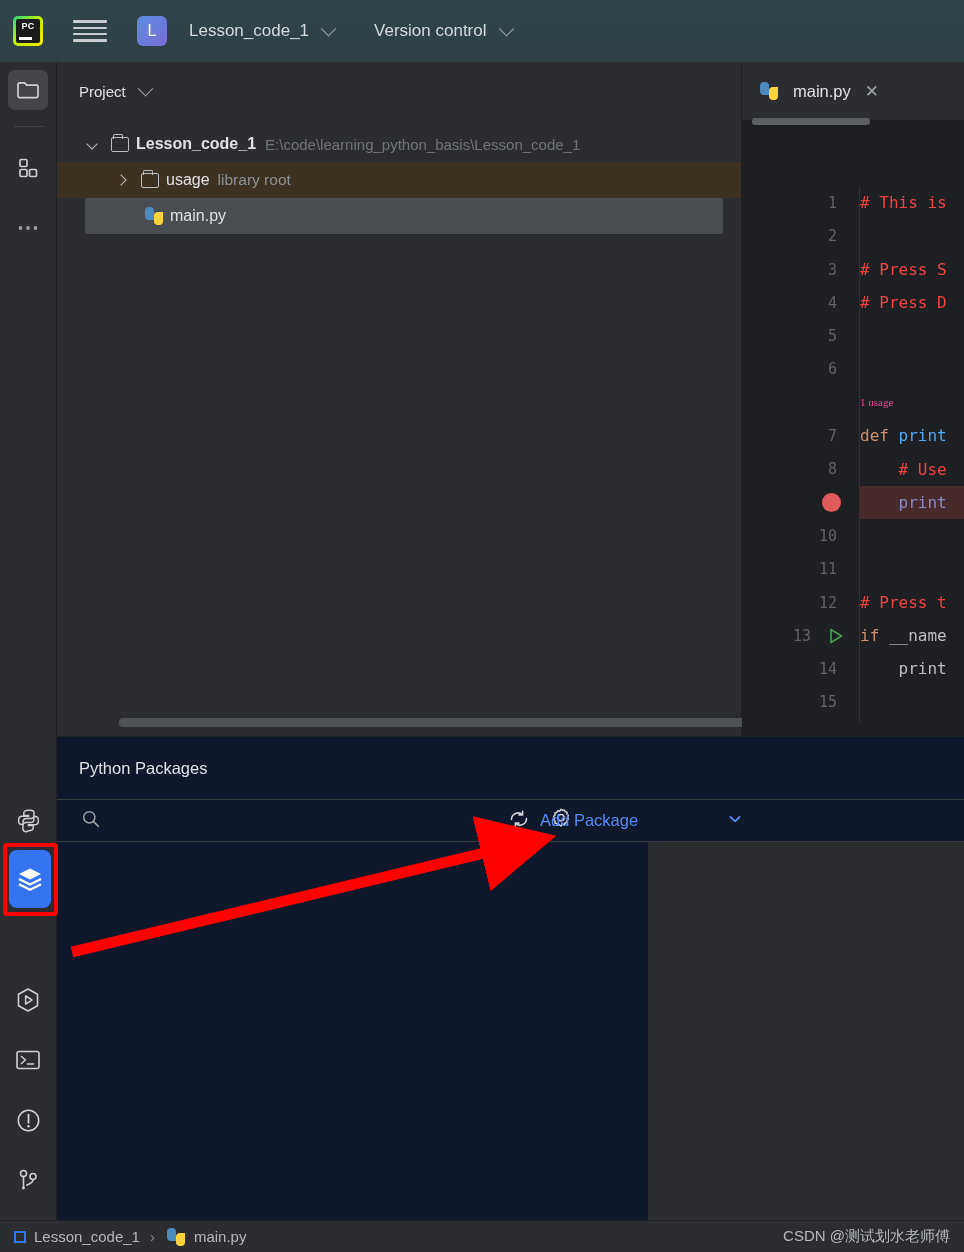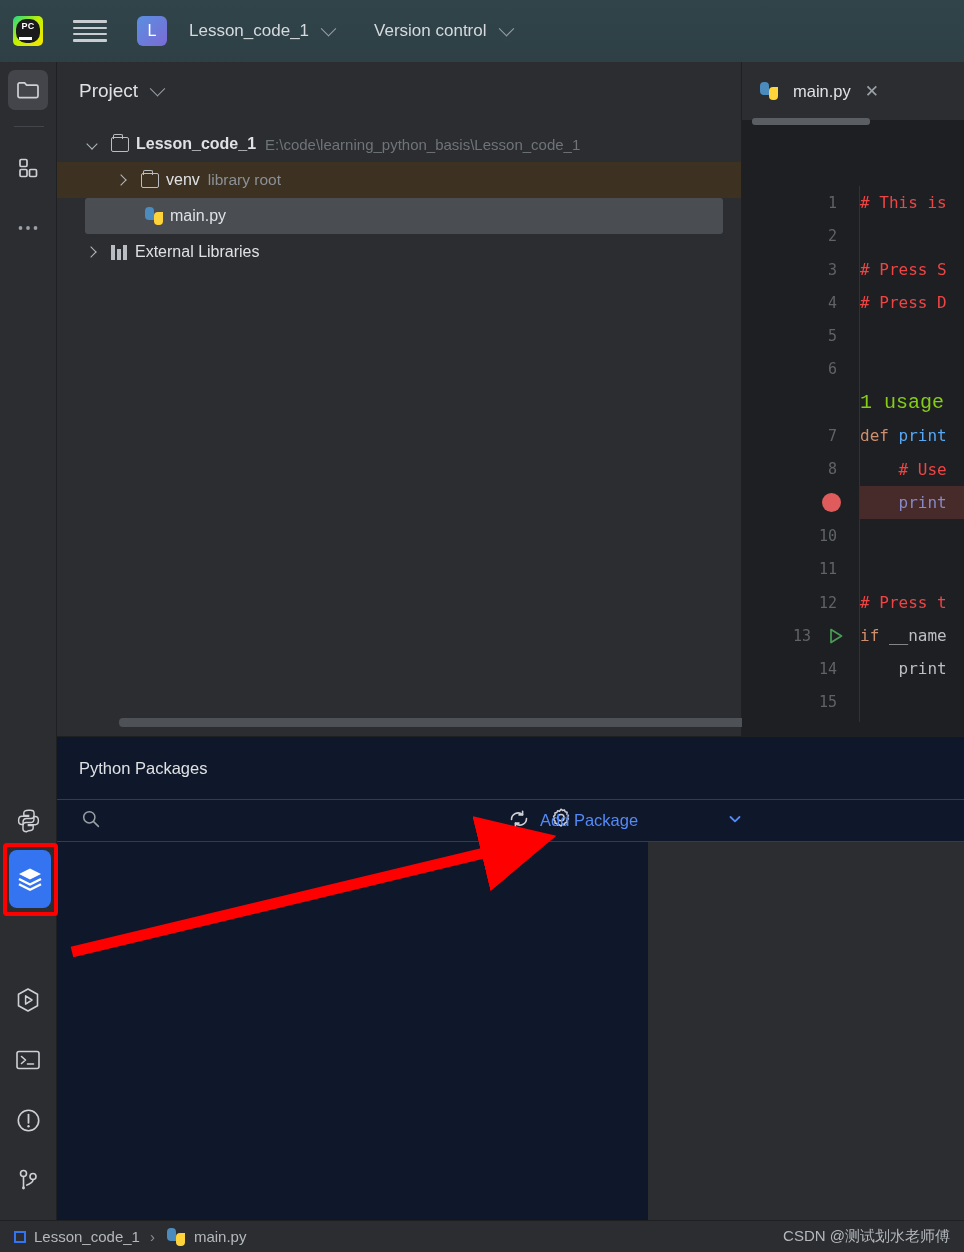--- a/index.html
+++ b/index.html
@@ -18,21 +18,21 @@
     background: linear-gradient(180deg,#30444a 0%,#2e4045 100%);
     display: flex; align-items: center; gap: 0px;
   }
   .pc-logo {
     width: 30px; height: 30px; margin-left: 13px; border-radius: 5px;
     background: linear-gradient(135deg,#21d789 0%,#c4f000 48%,#f7e600 100%);
     position: relative;
   }
   .pc-logo .inner {
     position: absolute; left: 3px; top: 3px; width: 24px; height: 24px;
-    background: #1b1b1b; border-radius: 10px;
+    background: #1b1b1b; border-radius: 2px;
     color: #ffffff; font-size: 9px; font-weight: bold;
     display: flex; align-items: flex-start; justify-content: center;
     padding-top: 2px; letter-spacing: .3px;
   }
   .pc-logo .bar {
     position: absolute; left: 6px; bottom: 6px; width: 13px; height: 3px; background: #ffffff;
   }
   .hamburger { width: 34px; height: 30px; margin-left: 30px; display:flex; flex-direction:column;
     justify-content:center; gap:4px; cursor: pointer; }
   .hamburger i { display:block; height:2.4px; background:#c9ccd1; border-radius:1px; }
@@ -70,21 +70,21 @@
     background: #3574f0; border-radius: 8px; z-index: 41;
     display:flex; align-items:center; justify-content:center;
   }
 
   
   .project-panel {
     position: absolute; left: 57px; top: 62px; width: 685px; height: 674px;
     background: #2b2d30; border-right: 1px solid #1f2022;
   }
   .pp-header { height: 58px; display:flex; align-items:center; padding-left: 22px; }
-  .pp-title { font-size: 19px; color: #dfe1e5; }
+  .pp-title { font-size: 15px; color: #dfe1e5; }
   .tree { padding-top: 6px; }
   .tree-row {
     height: 36px; display: flex; align-items: center; font-size: 16px;
     color: #dfe1e5; cursor: pointer; padding-right: 8px;
   }
   .tree-row.sel-venv { background: #3d3222; }
   .tree-row.sel-main { background: #4a4d52; border-radius: 3px; margin: 0 18px 0 28px; }
   .arrow {
     width: 16px; height: 16px; flex: 0 0 16px; position: relative;
   }
@@ -138,21 +138,21 @@
   .gutter { position:absolute; left:0; top:0; width:118px; height:550px; background:#1e1f22;
     border-right:1px solid #303236; }
   .code-rows { position:absolute; left:118px; top:0; right:0; height:550px; overflow:hidden; }
   .crow { height: 33.3px; display:flex; align-items:center; font-family:"DejaVu Sans Mono", monospace;
     font-size: 16px; white-space: pre; }
   .lnum { position:absolute; right:22px; color:#606366; font-size:15px;
     font-family:"DejaVu Sans Mono", monospace; }
   .g-row { position:relative; height:33.3px; }
   .bp { position:absolute; right:18px; top:7px; width:19px; height:19px; border-radius:50%;
     background:#e05c5c; }
-  .usage { color:#84cc16; font-size:20px; font-family:Liberation Mono, monospace; }
+  .usage { color:#ec4899; font-size:11px; font-family:Liberation Serif, serif; }
   .cm { color:#ef4444; }
   .kw { color:#cf8e6d; }
   .fn { color:#56a8f5; }
   .call { color:#8888c6; }
   .hl-line { background:#472b2b; }
   .ed-bottom-band { position:absolute; left:0; bottom:0; width:222px; height:14px; background:#1e1f22;}
 
   
   .pkg-window {
     position: absolute; left: 57px; top: 736px; width: 907px; height: 484px;
@@ -328,41 +328,32 @@
       <div class="tree-row" style="padding-left:28px;">
         <span class="arrow down"></span>
         <span class="folder-ico" style="margin-left:10px;"></span>
         <span class="bold">Lesson_code_1</span>
         <span class="path-dim">E:\code\learning_python_basis\Lesson_code_1</span>
       </div>
 
       <div class="tree-row sel-venv" style="padding-left:58px;">
         <span class="arrow right"></span>
         <span class="folder-ico" style="margin-left:10px;"></span>
-        <span>venv</span>
+        <span>usage</span>
         <span class="lib-root-dim">library root</span>
       </div>
 
       <div class="tree-row sel-main" style="padding-left:60px;">
         <span class="py-ico">
           <span class="b b1"></span>
             <span class="b b2"></span>
         </span>
         <span>main.py</span>
       </div>
 
-      <div class="tree-row" style="padding-left:28px;">
-        <span class="arrow right"></span>
-        <span class="lib-ico" style="margin-left:10px;">
-          <i style="left:0;  height:15px;"></i>
-          <i style="left:6px;height:11px;"></i>
-          <i style="left:12px;height:15px;"></i>
-        </span>
-        <span>External Libraries</span>
-      </div>
 
     </div>
 
     <div class="hscroll-proj"></div>
   </div>
 
   <div class="editor">
     <div class="tabbar">
       <span class="py-ico">
         <span class="b b1"></span>

